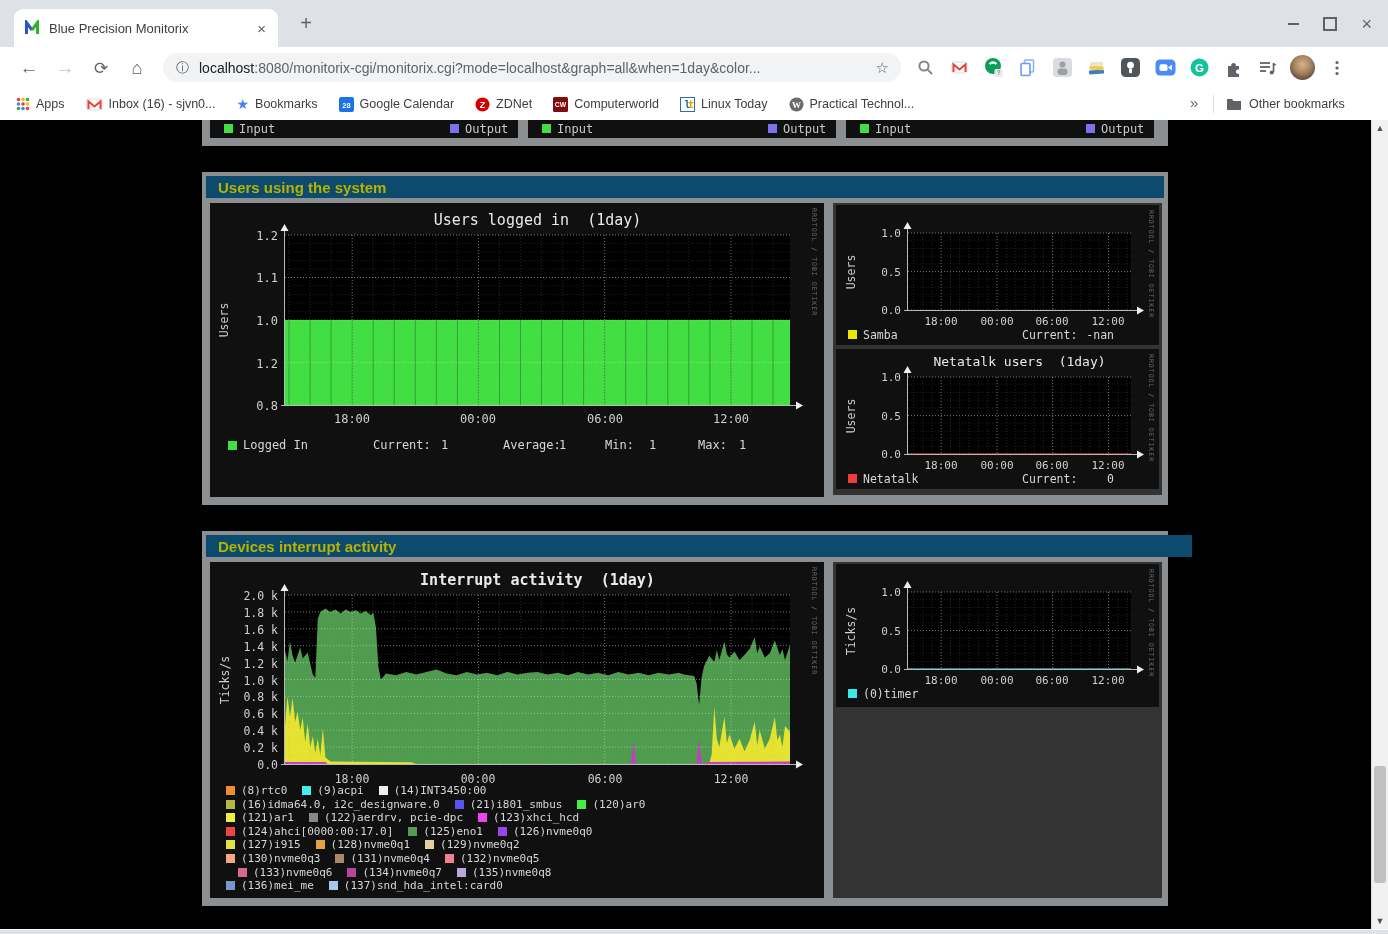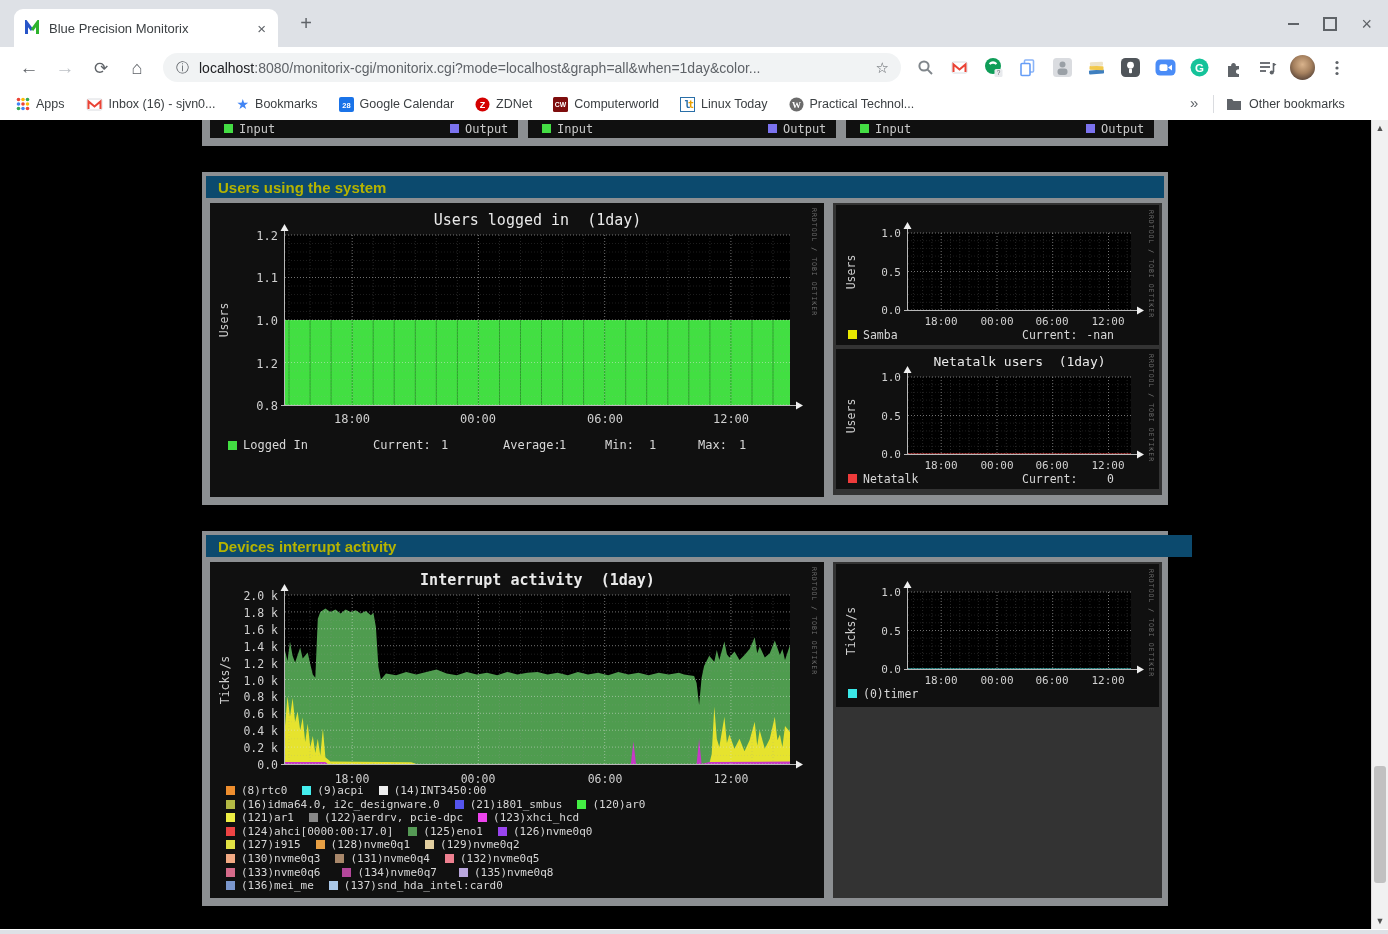--- a/index.html
+++ b/index.html
@@ -596,21 +596,21 @@
         <div class="c-text c-xtick" style="left:244px;top:210px;width:48px;font-size:11.5px;">00:00</div>
         <div class="c-text c-xtick" style="left:371px;top:210px;width:48px;font-size:11.5px;">06:00</div>
         <div class="c-text c-xtick" style="left:497px;top:210px;width:48px;font-size:11.5px;">12:00</div>
         <div class="c-text c-wm" style="left:600px;top:5px;">RRDTOOL / TOBI OETIKER</div>
         <div class="lg-row" style="left: 16px; top: 222px;"><span class="lg-item"><span class="s" style="background:#EE8E2E"></span>(8)rtc0</span><span class="lg-item"><span class="s" style="background:#44EEEE"></span>(9)acpi</span><span class="lg-item"><span class="s" style="background:#EEEEEE"></span>(14)INT3450:00</span></div>
         <div class="lg-row" style="left: 16px; top: 235.6px;"><span class="lg-item"><span class="s" style="background:#B3B944"></span>(16)idma64.0, i2c_designware.0</span><span class="lg-item"><span class="s" style="background:#5555EE"></span>(21)i801_smbus</span><span class="lg-item"><span class="s" style="background:#44EE44"></span>(120)ar0</span></div>
         <div class="lg-row" style="left: 16px; top: 249.2px;"><span class="lg-item"><span class="s" style="background:#EEEE44"></span>(121)ar1</span><span class="lg-item"><span class="s" style="background:#888888"></span>(122)aerdrv, pcie-dpc</span><span class="lg-item"><span class="s" style="background:#EE44EE"></span>(123)xhci_hcd</span></div>
         <div class="lg-row" style="left: 16px; top: 262.8px;"><span class="lg-item"><span class="s" style="background:#EE4444"></span>(124)ahci[0000:00:17.0]</span><span class="lg-item"><span class="s" style="background:#559955"></span>(125)eno1</span><span class="lg-item"><span class="s" style="background:#9944EE"></span>(126)nvme0q0</span></div>
         <div class="lg-row" style="left: 16px; top: 276.4px;"><span class="lg-item"><span class="s" style="background:#E2E244"></span>(127)i915</span><span class="lg-item"><span class="s" style="background:#E8A044"></span>(128)nvme0q1</span><span class="lg-item"><span class="s" style="background:#E2CFA0"></span>(129)nvme0q2</span></div>
         <div class="lg-row" style="left: 16px; top: 290px;"><span class="lg-item"><span class="s" style="background:#F2A983"></span>(130)nvme0q3</span><span class="lg-item"><span class="s" style="background:#A8876A"></span>(131)nvme0q4</span><span class="lg-item"><span class="s" style="background:#EE8090"></span>(132)nvme0q5</span></div>
-        <div class="lg-row" style="left: 16px; top: 303.6px; gap: 7px;"><span class="lg-item"><span class="s" style="background:#D56A8A"></span>(133)nvme0q6</span><span class="lg-item"><span class="s" style="background:#B4479B"></span>(134)nvme0q7</span><span class="lg-item"><span class="s" style="background:#B9A6DC"></span>(135)nvme0q8</span></div>
+        <div class="lg-row" style="left: 28px; top: 303.6px;"><span class="lg-item"><span class="s" style="background:#D56A8A"></span>(133)nvme0q6</span><span class="lg-item"><span class="s" style="background:#B4479B"></span>(134)nvme0q7</span><span class="lg-item"><span class="s" style="background:#B9A6DC"></span>(135)nvme0q8</span></div>
         <div class="lg-row" style="left: 16px; top: 317.2px;"><span class="lg-item"><span class="s" style="background:#7A96CC"></span>(136)mei_me</span><span class="lg-item"><span class="s" style="background:#A9C7E8"></span>(137)snd_hda_intel:card0</span></div>
       </div>
     <div class="mx-cell" style="left:631px;top:31px;width:329px;height:336px;">
       <div class="chart" id="chart-core" style="left: 3px; top: 2px; width: 323px; height: 143px;">
           <svg width="323" height="143" style="position:absolute;left:0;top:0">
             <rect x="72" y="28" width="223" height="77" fill="#000"></rect>
             <polyline fill="none" stroke="#3BE8E8" stroke-width="1.2" points="72.0,105.0 295.0,105.0"></polyline>
             <line x1="77.4" y1="28" x2="77.4" y2="105" stroke="rgba(150,150,150,0.25)" stroke-dasharray="1,2"></line>
             <line x1="86.6" y1="28" x2="86.6" y2="105" stroke="rgba(150,150,150,0.25)" stroke-dasharray="1,2"></line>
             <line x1="95.9" y1="28" x2="95.9" y2="105" stroke="rgba(150,150,150,0.25)" stroke-dasharray="1,2"></line>

